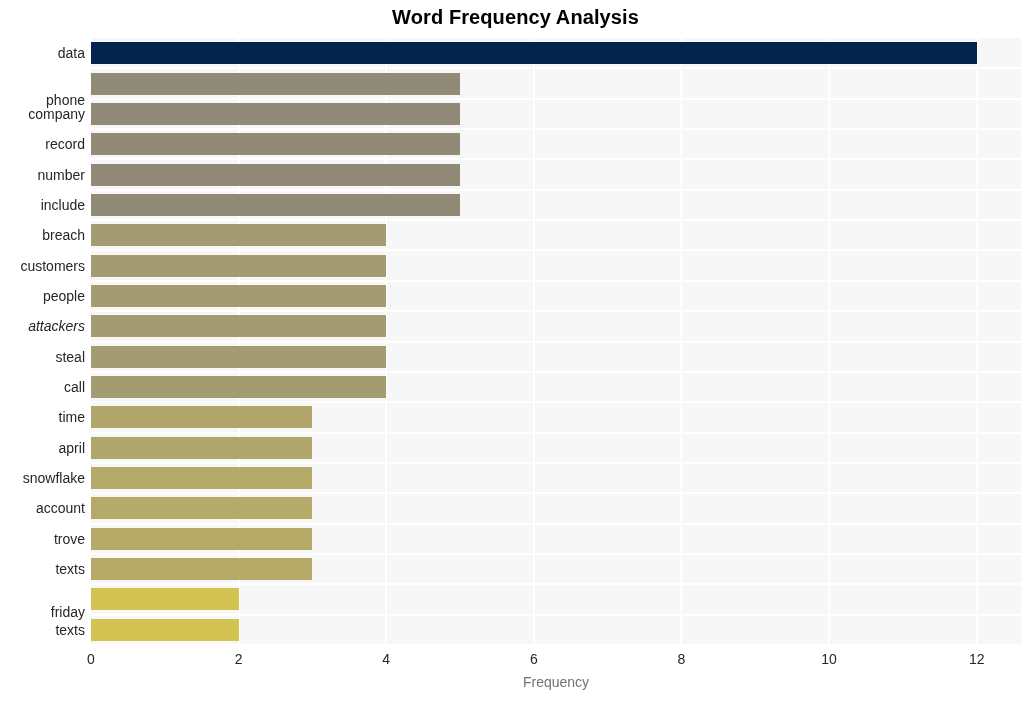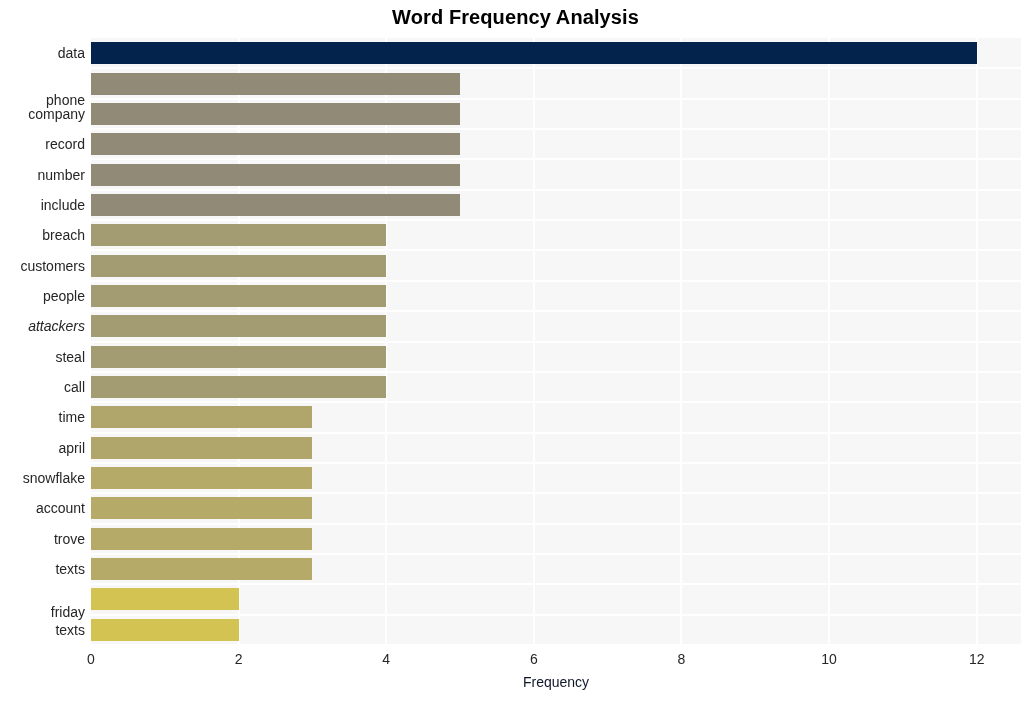--- a/index.html
+++ b/index.html
@@ -95,21 +95,21 @@
     margin-left: -30px;
     line-height: 20px;
   }
   #x-axis-title {
     position: absolute;
     left: 91px;
     top: 674px;
     width: 930px;
     text-align: center;
     font-size: 14px;
-    color: #0f172a;
+    color: #737373;
   }
 </style>
 </head>
 <body>
 
 <div id="figure">
 
   <div id="chart-title">Word Frequency Analysis</div>
 
   <div id="plot-area">

